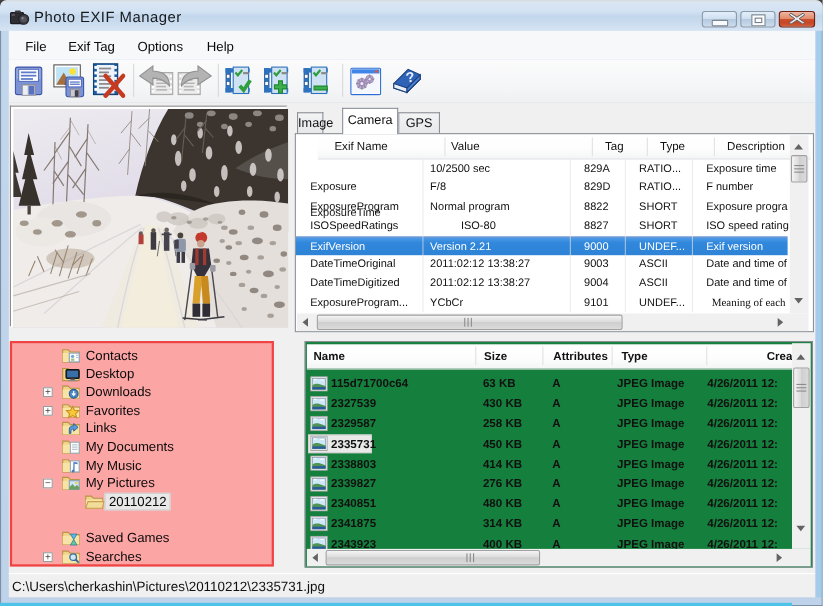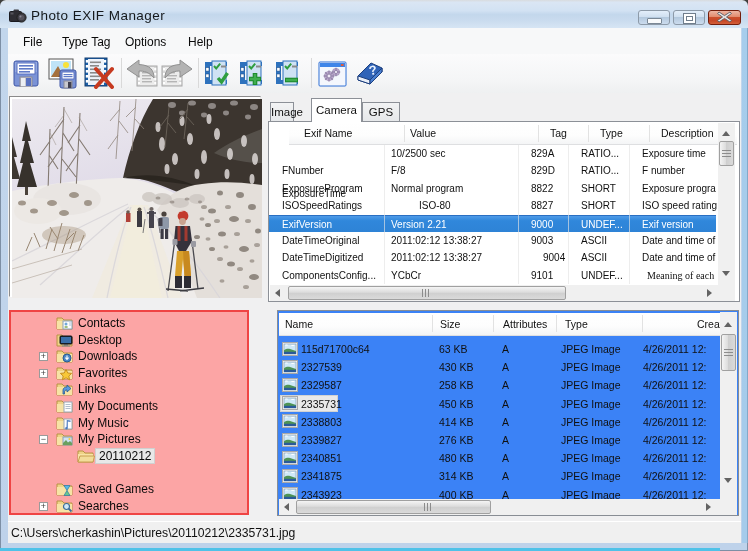--- a/index.html
+++ b/index.html
@@ -32,21 +32,21 @@
      box-sizing:border-box;border:1px solid #8b8b8b;border-right-color:#e8e8e8;border-bottom-color:#ffffff;background:#fff;}
   
   .tab{position:absolute;box-sizing:border-box;border:1px solid #8c9097;border-bottom:none;
      background:linear-gradient(180deg,#f2f3f4,#e6e8ea);font-size:11.5px;color:#111;text-align:center;}
   #tabpanel{position:absolute;left:260px;top:28px;width:472px;height:181px;box-sizing:border-box;
      border:1px solid #8c9097;background:#fff;}
   
   #treepanel{position:absolute;left:1px;top:217px;width:240px;height:205px;box-sizing:border-box;
      border:2px solid #ef4444;background:#fca5a5;overflow:hidden;}
   #listpanel{position:absolute;left:269px;top:217px;width:462px;height:206px;box-sizing:border-box;
-     border:1px solid #888d94;background:#3b82f6;overflow:hidden;}
+     border:1px solid #888d94;background:#15803d;overflow:hidden;font-weight:bold;}
   
   #statusbar{position:absolute;left:8px;top:521px;width:733px;height:22px;background:#f0f0f0;
      border-top:1px solid #ffffff;box-sizing:border-box;}
   #statusbar .txt{position:absolute;left:3px;top:4px;font-size:12.2px;color:#111;}
   
   .sb-track{position:absolute;background:#f0f0f0;}
   .sb-thumb{position:absolute;background:linear-gradient(90deg,#f4f4f4,#dcdcdc 45%,#cfcfcf 50%,#dadada 100%);
      border:1px solid #a0a0a0;border-radius:2px;box-sizing:border-box;}
   .sb-thumb-h{position:absolute;background:linear-gradient(180deg,#f4f4f4,#dcdcdc 45%,#cfcfcf 50%,#dadada 100%);
      border:1px solid #a0a0a0;border-radius:2px;box-sizing:border-box;}
@@ -100,21 +100,21 @@
     <rect x="9" y="1" width="2.4" height="2.4"></rect>
     <rect x="5" y="5" width="2.4" height="2.4"></rect>
       <rect x="9" y="5" width="2.4" height="2.4"></rect>
     <rect x="1" y="9" width="2.4" height="2.4"></rect>
       <rect x="5" y="9" width="2.4" height="2.4"></rect>
       <rect x="9" y="9" width="2.4" height="2.4"></rect>
   </g>
 </svg>
 <div id="menubar">
   <span class="menuitem" style="left:15px;">File</span>
-  <span class="menuitem" style="left:54px;">Type Tag</span>
+  <span class="menuitem" style="left:54px;">Exif Tag</span>
   <span class="menuitem" style="left:117px;">Options</span>
   <span class="menuitem" style="left:180px;">Help</span>
 </div>
 <div id="toolbar">
   <div class="tsep" style="left:113px;"></div>
   <div class="tsep" style="left:190px;"></div>
   <div class="tsep" style="left:303px;"></div>
 
   <svg class="abs" style="left:5px;top:6px;" width="26" height="27" viewBox="0 0 26 27">
     <rect x="1" y="1" width="24" height="25" rx="2" fill="#7b93d6" stroke="#3f56a6"></rect>
@@ -465,21 +465,21 @@
       <div class="hdrline" style="left:360px;"></div>
     </div>
     <div class="trow" style="top:23px;">
         <span style="left:13px;margin-top:40px;">ExposureTime</span>
         <span style="left:122px;">10/2500 sec</span>
         <span style="left:262px;">829A</span>
         <span style="left:312px;">RATIO...</span>
         <span style="left:373px;">Exposure time</span>
       </div>
     <div class="trow" style="top:40.4px;">
-        <span style="left:13px;">FNumber</span>
+        <span style="left:13px;">Exposure</span>
         <span style="left:122px;">F/8</span>
         <span style="left:262px;">829D</span>
         <span style="left:312px;">RATIO...</span>
         <span style="left:373px;">F number</span>
       </div>
     <div class="trow" style="top:57.8px;">
         <span style="left:13px;">ExposureProgram</span>
         <span style="left:122px;">Normal program</span>
         <span style="left:262px;">8822</span>
         <span style="left:312px;">SHORT</span>
@@ -502,26 +502,26 @@
     <div class="trow" style="top:110px;">
         <span style="left:13px;">DateTimeOriginal</span>
         <span style="left:122px;">2011:02:12 13:38:27</span>
         <span style="left:262px;">9003</span>
         <span style="left:312px;">ASCII</span>
         <span style="left:373px;">Date and time of</span>
       </div>
     <div class="trow" style="top:127.4px;">
         <span style="left:13px;">DateTimeDigitized</span>
         <span style="left:122px;">2011:02:12 13:38:27</span>
-        <span style="left:274px;">9004</span>
+        <span style="left:262px;">9004</span>
         <span style="left:312px;">ASCII</span>
         <span style="left:373px;">Date and time of</span>
       </div>
     <div class="trow" style="top:144.8px;">
-        <span style="left:13px;">ComponentsConfig...</span>
+        <span style="left:13px;">ExposureProgram...</span>
         <span style="left:122px;">YCbCr</span>
         <span style="left:262px;">9101</span>
         <span style="left:312px;">UNDEF...</span>
         <span style="left:378px;font-family:Liberation Serif, serif;">Meaning of each</span>
       </div>
     <div class="abs" style="left:115px;top:23px;width:1px;height:139px;background:rgba(228,228,228,0.65);"></div>
     <div class="abs" style="left:249px;top:23px;width:1px;height:139px;background:rgba(228,228,228,0.65);"></div>
     <div class="abs" style="left:299px;top:23px;width:1px;height:139px;background:rgba(228,228,228,0.65);"></div>
     <div class="abs" style="left:360px;top:23px;width:1px;height:139px;background:rgba(228,228,228,0.65);"></div>
 

